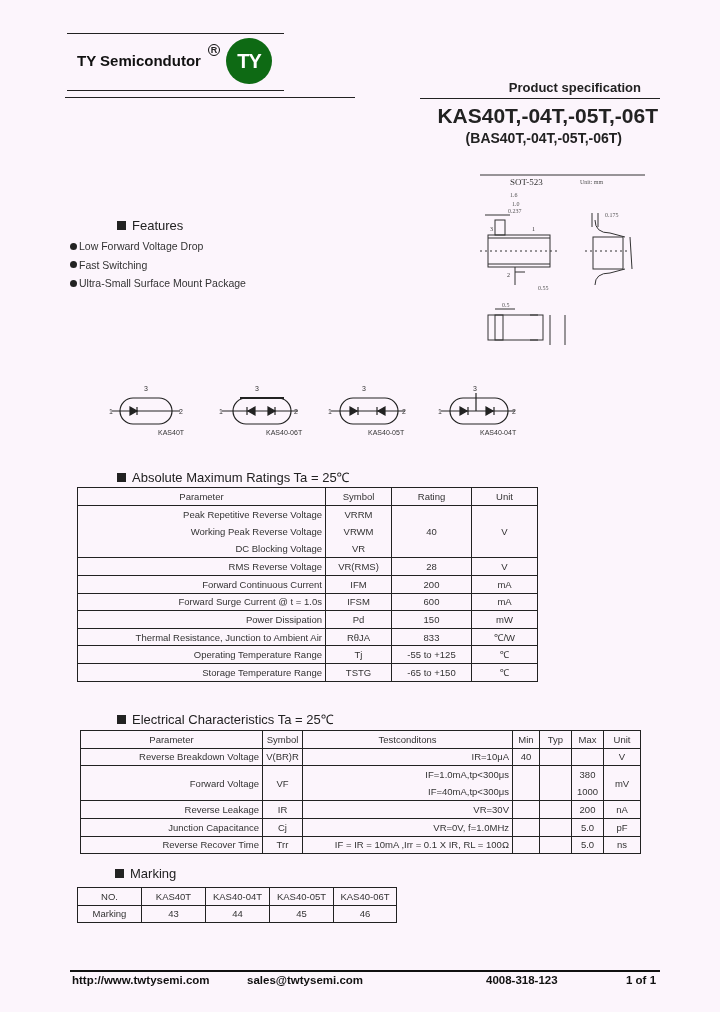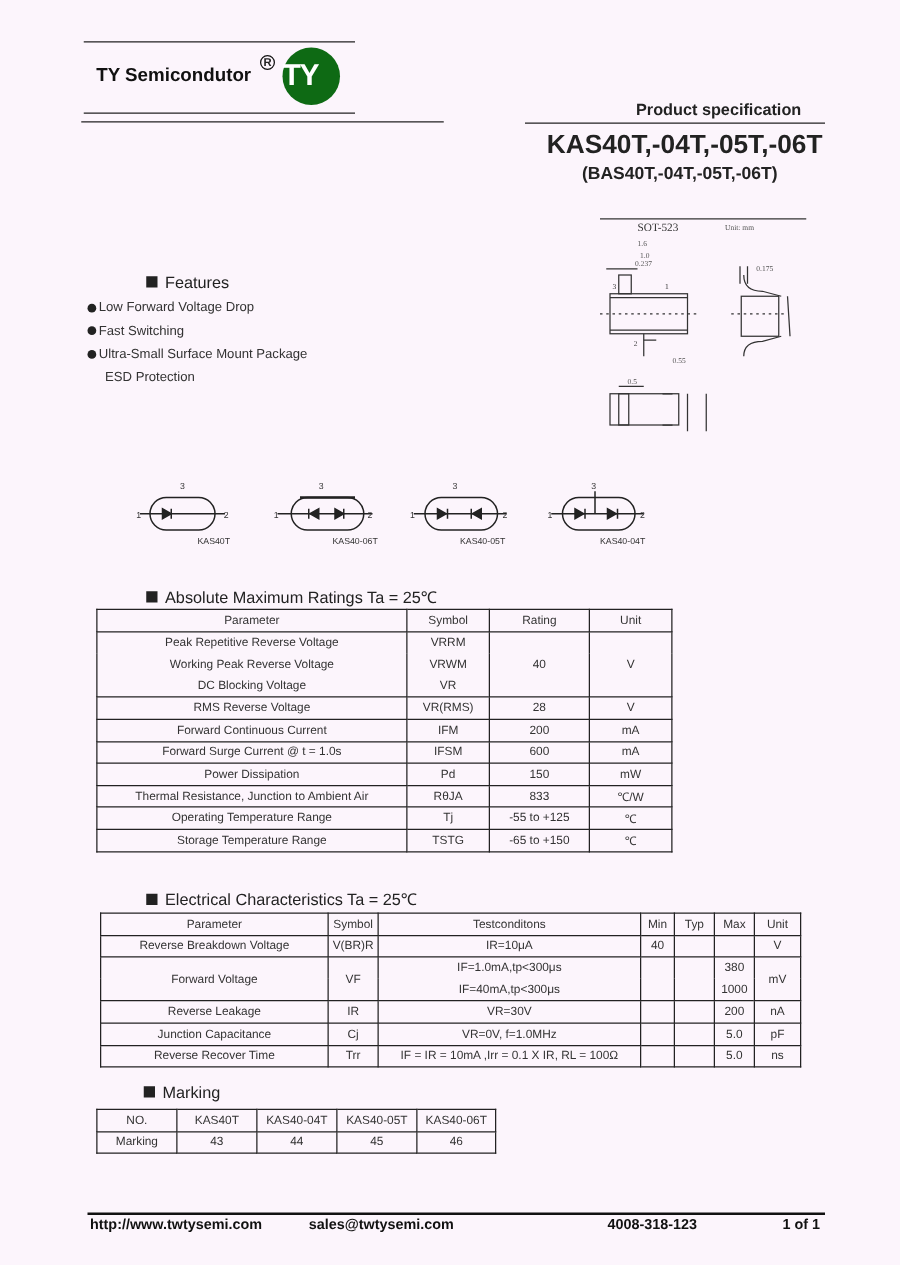--- a/index.html
+++ b/index.html
@@ -9,21 +9,21 @@
     font-family: "Liberation Sans", sans-serif;
     color: #222;
     position: relative;
     overflow: hidden;
   }
 
   
   .logo-line { position: absolute; height: 1px; background: #222; }
   .logo-text { position: absolute; left: 77px; top: 52px; font-weight: bold; font-size: 15px; color: #111; letter-spacing: 0; }
   .logo-reg { position: absolute; left: 208px; top: 44px; font-size: 9px; font-weight: bold; border: 1px solid #111; border-radius: 50%; width: 12px; height: 12px; line-height: 10px; text-align: center; }
-  .logo-circle { position: absolute; left: 226px; top: 38px; width: 46px; height: 46px; border-radius: 50%; background: #0e6a14; color: #fff; font-weight: bold; font-size: 24px; line-height: 46px; text-align: left; letter-spacing: -1px; }
+  .logo-circle { position: absolute; left: 226px; top: 38px; width: 46px; height: 46px; border-radius: 50%; background: #0e6a14; color: #fff; font-weight: bold; font-size: 20px; line-height: 46px; text-align: center; letter-spacing: -1px; }
 
   .prod-spec { position: absolute; right: 79px; top: 80px; font-size: 13px; font-weight: bold; color: #222; }
   .prod-line { position: absolute; left: 420px; top: 98px; width: 240px; height: 1px; background: #222; }
   .part-title { position: absolute; right: 62px; top: 104px; font-size: 21px; font-weight: bold; color: #222; }
   .part-sub { position: absolute; right: 98px; top: 130px; font-size: 14px; font-weight: bold; color: #222; }
 
   
   .pkg { position: absolute; left: 470px; top: 165px; width: 180px; height: 190px; }
 
   
@@ -35,21 +35,21 @@
   .feat-indent { padding-left: 14px; }
 
   
   .diodes { position: absolute; left: 100px; top: 383px; width: 430px; height: 60px; }
 
   
   table { border-collapse: collapse; position: absolute; font-size: 9.5px; color: #333; }
   td, th { border: 1px solid #222; font-weight: normal; padding: 0 3px; height: 17.6px; }
   th { text-align: center; }
   .c { text-align: center; }
-  .l { text-align: center; }
+  .l { text-align: right; }
   .outer { border: 1px solid #22c55e; }
 
   
   .foot-line { position: absolute; left: 70px; top: 970px; width: 590px; height: 2px; background: #111; }
   .foot { position: absolute; top: 974px; font-size: 11.5px; font-weight: bold; color: #111; }
 </style>
 </head>
 <body>
 
 <div class="logo-line" style="left:67px; top:33px; width:217px;"></div>
@@ -113,21 +113,20 @@
       <span>Low Forward Voltage Drop</span>
     </div>
   <div class="feat-item">
       <span class="dot"></span>
       <span>Fast Switching</span>
     </div>
   <div class="feat-item">
       <span class="dot"></span>
       <span>Ultra-Small Surface Mount Package</span>
     </div>
-  <div class="feat-item feat-indent">ESD Protection</div>
 </div>
 
 <div class="diodes">
   <svg width="430" height="60" viewBox="0 0 430 60" fill="none" stroke="#222" stroke-width="1.2" font-family="Liberation Sans, sans-serif" font-size="7">
 
     <g>
       <text x="44" y="8" fill="#333" stroke="none">3</text>
       <rect x="20" y="15" width="52" height="26" rx="13"></rect>
       <line x1="12" y1="28" x2="80" y2="28"></line>
       <text x="9" y="31" fill="#333" stroke="none">1</text>

